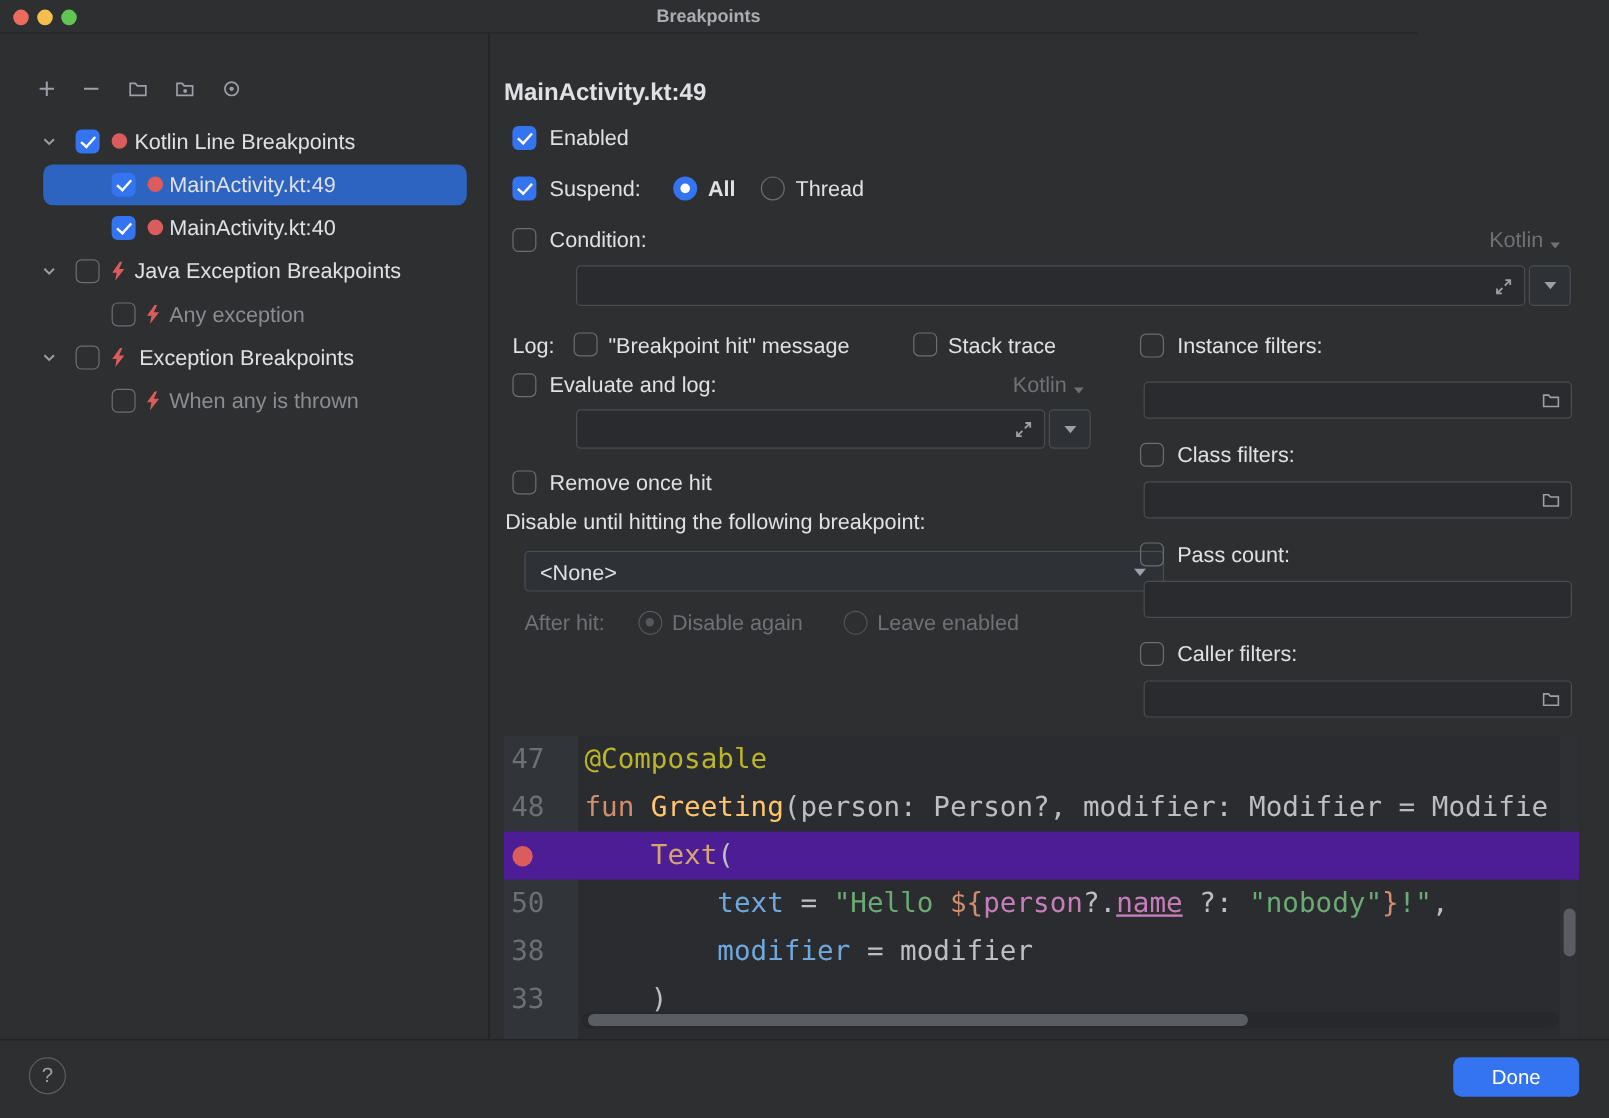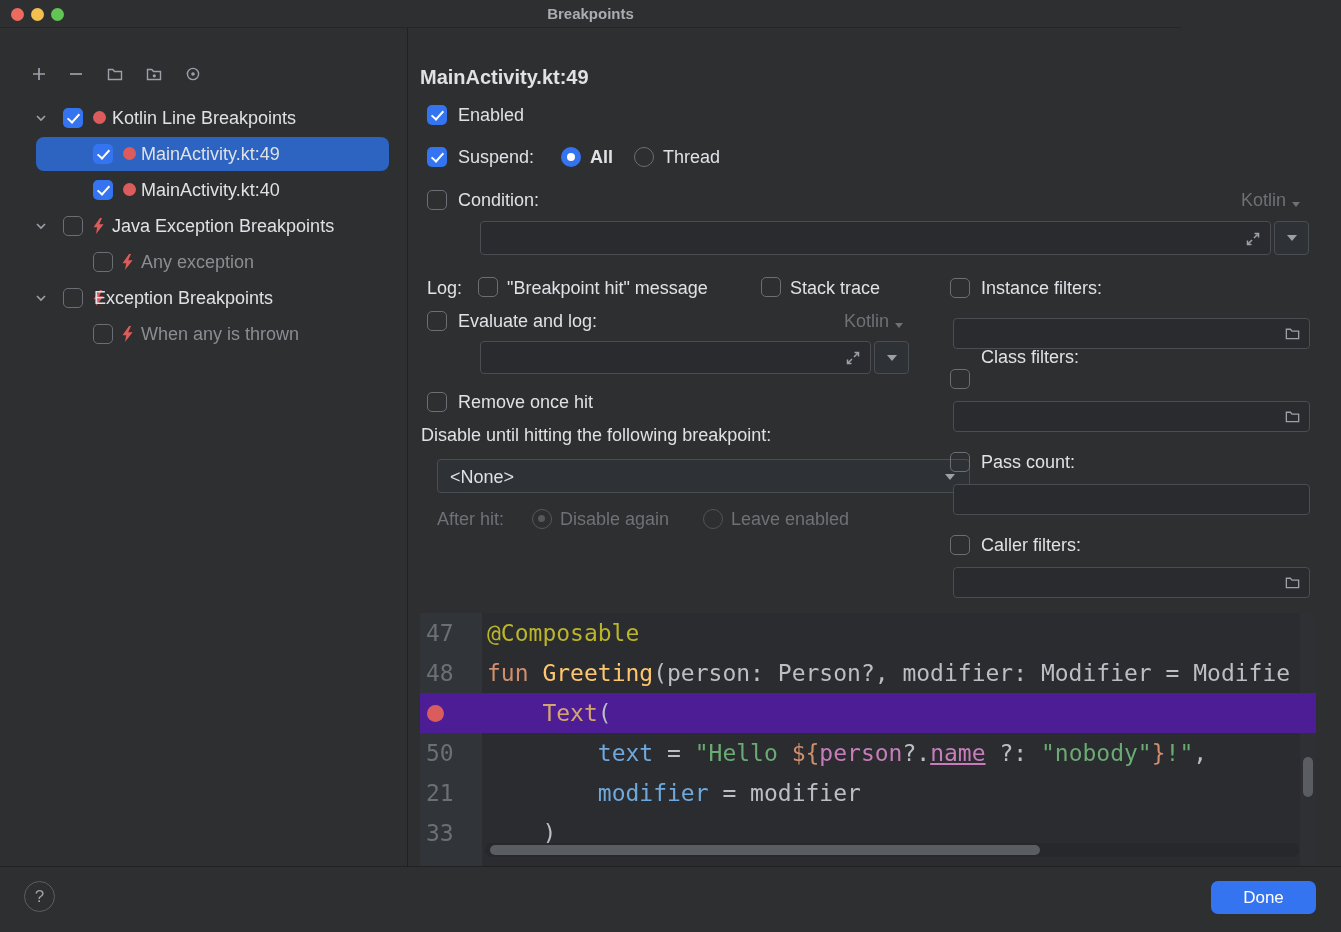--- a/index.html
+++ b/index.html
@@ -182,21 +182,21 @@
   </div>
 
   <div class="tree-row" style="top:280px">
     <span class="tree-chevron"><svg width="14" height="14" viewBox="0 0 14 14">
           <path d="M3 5l4 4 4-4" fill="none" stroke="#9da0a8" stroke-width="1.6"></path>
         </svg></span>
     <span class="cb unchecked" style="left:63px;top:8px"></span>
     <span class="bolt" style="left:91px;top:10px"><svg width="15" height="16" viewBox="0 0 15 16">
           <path d="M9 0L2.5 9.2h3.7L5 16l7.6-9.8H8.2L11 0z" fill="#db5c5c"></path>
         </svg></span>
-    <span class="tree-label" style="left:94px">Exception Breakpoints</span>
+    <span class="tree-label" style="left:116px">Exception Breakpoints</span>
   </div>
 
   <div class="tree-row" style="top:316px">
     <span class="cb unchecked" style="left:93px;top:8px"></span>
     <span class="bolt" style="left:120px;top:10px"><svg width="15" height="16" viewBox="0 0 15 16">
           <path d="M9 0L2.5 9.2h3.7L5 16l7.6-9.8H8.2L11 0z" fill="#db5c5c"></path>
         </svg></span>
     <span class="tree-label dim" style="left:141px">When any is thrown</span>
   </div>
 
@@ -271,21 +271,21 @@
   <div class="field" style="left:953px;top:318px;width:357px;height:31px">
     <input type="text" style="padding-right: 36px;" value="">
     <span class="icon-btn" style="right:8px;top:6px">
         <svg width="17" height="17" viewBox="0 0 18 18">
           <path d="M2.5 14.5v-10h4.3l1.7 2h7v8z" fill="none" stroke="#9da0a8" stroke-width="1.4"></path>
         </svg>
       </span>
   </div>
 
   <span class="cb unchecked" style="left:950px;top:369px"></span>
-  <span class="lbl" style="left:981px;top:345px">Class filters:</span>
+  <span class="lbl" style="left:981px;top:367px">Class filters:</span>
   <div class="field" style="left:953px;top:401px;width:357px;height:31px">
     <input type="text" style="padding-right: 36px;" value="">
     <span class="icon-btn" style="right:8px;top:6px">
         <svg width="17" height="17" viewBox="0 0 18 18">
           <path d="M2.5 14.5v-10h4.3l1.7 2h7v8z" fill="none" stroke="#9da0a8" stroke-width="1.4"></path>
         </svg>
       </span>
   </div>
 
   <span class="cb unchecked" style="left:950px;top:452px"></span>
@@ -323,21 +323,21 @@
       <span class="bp-dot-gutter"></span>
       <span class="ct"><span class="tok-plain">    </span><span class="tok-composable">Text</span><span class="tok-plain">(</span></span>
     </div>
 
     <div class="code-row" style="top:120px">
       <span class="ln">50</span>
       <span class="ct"><span class="tok-plain">        </span><span class="tok-param">text</span><span class="tok-plain"> = </span><span class="tok-string">"Hello </span><span class="tok-interp">${</span><span class="tok-purple">person</span><span class="tok-plain">?.</span><span class="tok-property">name</span><span class="tok-plain"> ?: </span><span class="tok-string">"nobody"</span><span class="tok-interp">}</span><span class="tok-string">!"</span><span class="tok-plain">,</span></span>
     </div>
 
     <div class="code-row" style="top:160px">
-      <span class="ln">21</span>
+      <span class="ln">38</span>
       <span class="ct"><span class="tok-plain">        </span><span class="tok-param">modifier</span><span class="tok-plain"> = modifier</span></span>
     </div>
 
     <div class="code-row" style="top:200px">
       <span class="ln">33</span>
       <span class="ct"><span class="tok-plain">    )</span></span>
     </div>
 
     <div class="hscroll-track"></div>
     <div class="hscroll-thumb"></div>

